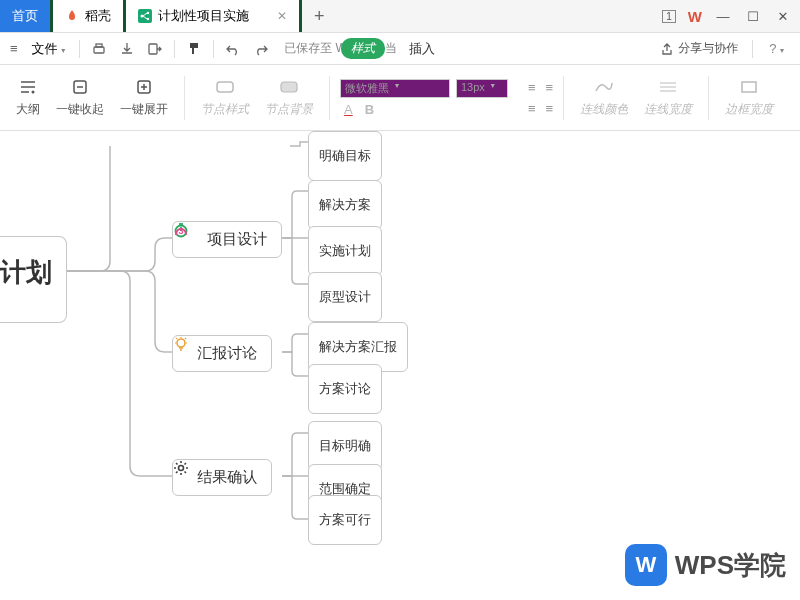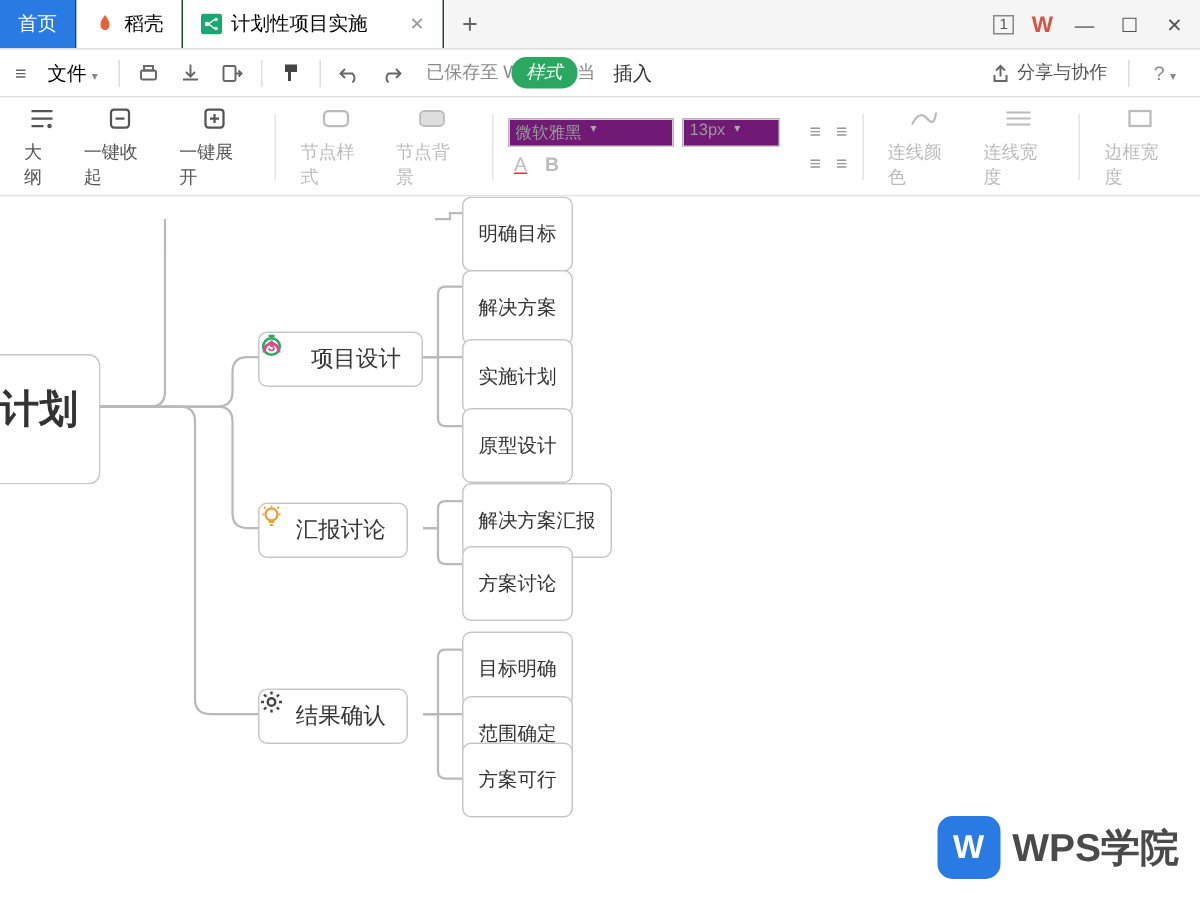--- a/index.html
+++ b/index.html
@@ -1,20 +1,20 @@
 <!DOCTYPE html>
 <html><head>
 <meta charset="utf-8">
 <style>
 * { margin: 0; padding: 0; box-sizing: border-box; font-family: "Microsoft YaHei", sans-serif; }
 body { width: 800px; height: 600px; background: #fff; overflow: hidden; position: relative; }
 
 
 .titlebar { height: 33px; display: flex; align-items: stretch; background: #f5f5f5; border-bottom: 1px solid #e0e0e0; }
-.tab { display: flex; align-items: center; padding: 10px 12px; font-size: 13px; cursor: pointer; border-right: 1px solid #14532d; }
+.tab { display: flex; align-items: center; padding: 10px 12px; font-size: 13px; cursor: pointer; border-right: 3px solid #14532d; }
 .tab.active { background: #2a7ae3; color: #fff; }
 .tab.dk { background: #fff; }
 .tab.docke { background: #fff; }
 .tab .ticon { margin-right: 6px; display: inline-flex; }
 .tab .close { margin-left: 28px; color: #999; font-size: 12px; }
 .tab-add { display: flex; align-items: center; padding: 0 12px; color: #666; font-size: 18px; }
 .tb-right { margin-left: auto; display: flex; align-items: center; gap: 12px; padding-right: 8px; }
 .wincount { border: 1px solid #888; font-size: 10px; padding: 0 3px; color: #555; }
 .winbtn { width: 18px; color: #555; text-align: center; font-size: 13px; }
 .wps-w { color: #d9533f; font-weight: bold; font-size: 15px; }
@@ -30,21 +30,21 @@
 .style-pill { background: #2aa860; color: #fff; font-size: 12px; padding: 2px 10px; border-radius: 10px; margin-left: -6px; font-style: italic; }
 .after-pill { color: #888; font-size: 12px; }
 .insert { margin-left: 10px; color: #333; }
 .share { margin-left: auto; color: #555; font-size: 12px; padding: 0 8px; display: flex; align-items: center; gap: 4px; }
 .help { color: #888; padding: 0 10px; }
 
 
 .toolbar { height: 66px; display: flex; align-items: center; border-bottom: 1px solid #e0e0e0; font-size: 12px; color: #555; }
 .tgroup { display: flex; align-items: center; padding: 0 8px; }
 .titem { display: flex; flex-direction: column; align-items: center; padding: 0 8px; gap: 4px; }
-.titem.disabled { color: #bbb; }
+.titem.disabled { color: #bbb; font-style: italic; }
 .titem .ti { height: 20px; display: flex; align-items: center; justify-content: center; font-size: 16px; }
 .tsep { width: 1px; height: 44px; background: #e5e5e5; }
 .font-group { display: flex; flex-direction: column; gap: 4px; padding: 0 10px; }
 .font-row { display: flex; gap: 6px; }
 .fselect { border: 1px solid #ccc; font-size: 11px; padding: 1px 4px; color: #999; background: #701a75; display: flex; align-items: flex-start; }
 .fselect .caret { margin-left: 6px; color: #aaa; font-size: 8px; }
 .align-group { display: flex; flex-direction: column; gap: 6px; padding: 0 10px; color: #999; }
 .align-row { display: flex; gap: 10px; font-size: 13px; }
 
 
@@ -199,21 +199,21 @@
       <span>节点背景</span>
     </div>
   </div>
   <div class="tsep"></div>
   <div class="font-group">
     <div class="font-row">
       <div class="fselect" style="width:110px">
           <span>微软雅黑</span>
           <span class="caret">▾</span>
         </div>
-      <div class="fselect" style="width:65px">
+      <div class="fselect" style="width:52px">
           <span>13px</span>
           <span class="caret">▾</span>
         </div>
     </div>
     <div class="font-row" style="color:#bbb;font-size:13px;gap:12px;padding-left:4px">
       <span style="text-decoration-line:underline;text-decoration-color:#d33">A</span>
       <span style="font-weight:bold">B</span>
     </div>
   </div>
   <div class="align-group">

